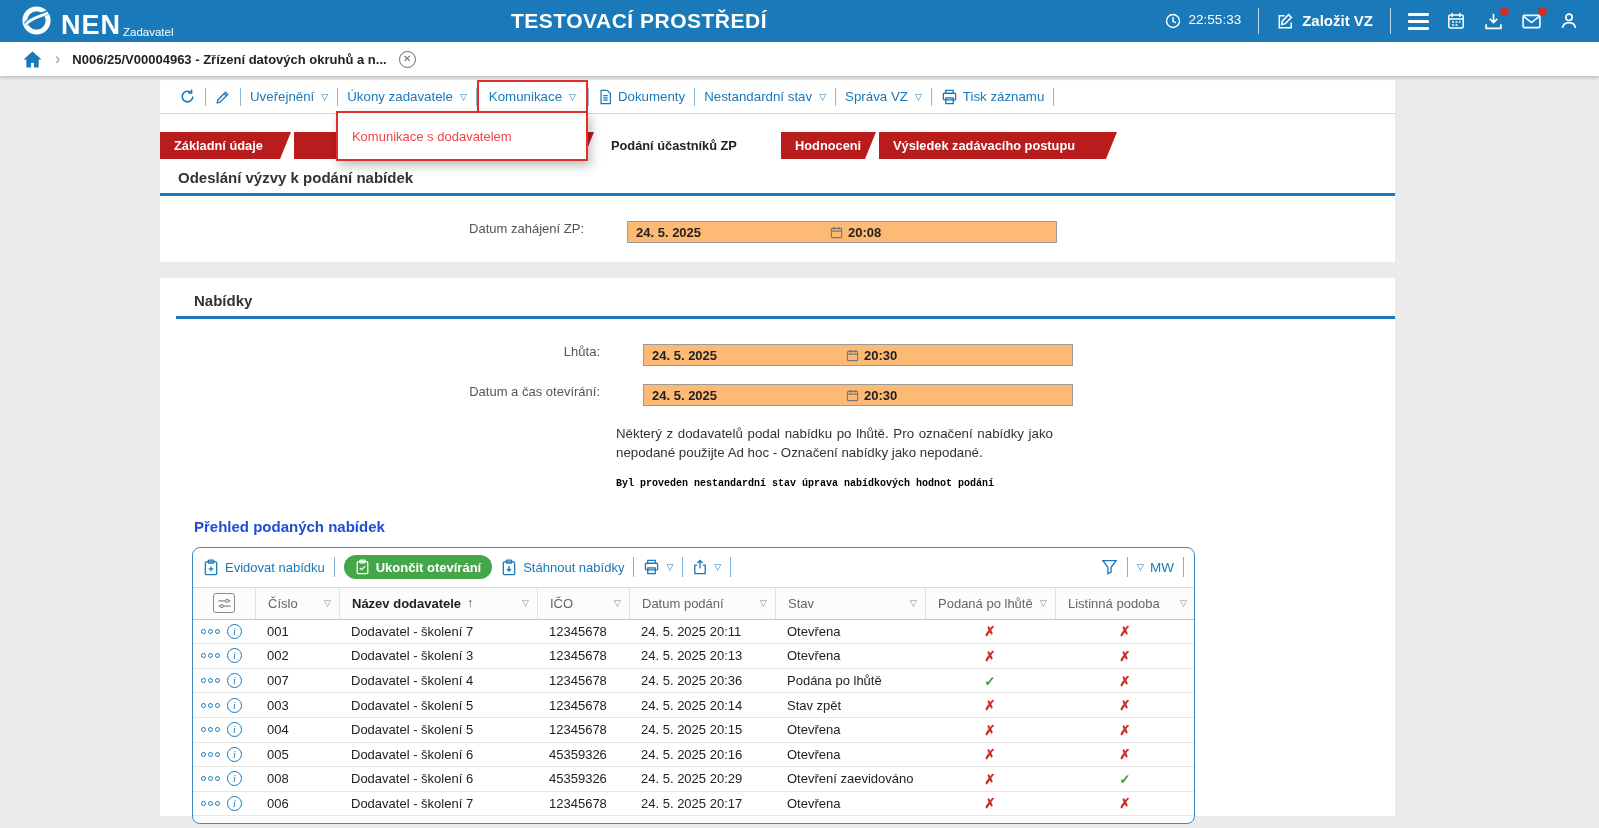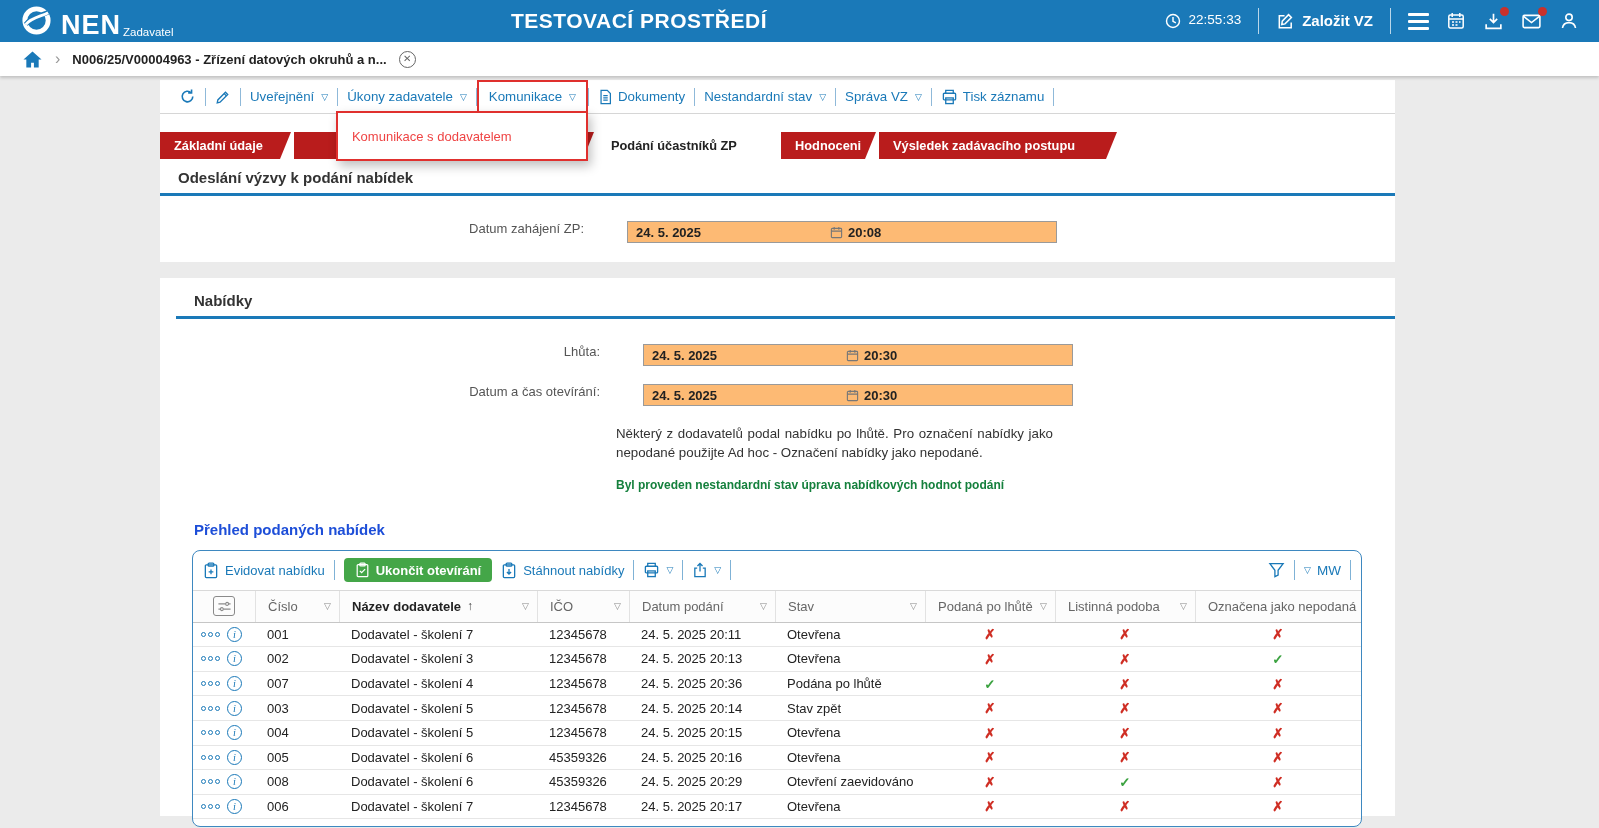--- a/index.html
+++ b/index.html
@@ -59,29 +59,29 @@
   
   .sec-head{margin-top:10px;padding:0 0 7px 18px;font-size:15px;font-weight:bold;color:#333;border-bottom:3px solid #1a79b8;}
   .card2 .sec-head{margin-top:14px;}
   .field-row{display:flex;align-items:flex-start;margin-top:25px;gap:35px;}
   .field-row.tight{margin-top:18px;}
   .f-label{width:432px;text-align:right;color:#555;font-size:13px;padding-right:8px;white-space:nowrap;}
   .f-control{width:430px;height:22px;background:#fdba74;border:1px solid #9a9a9a;display:flex;align-items:center;font-size:13px;font-weight:bold;color:#222;cursor:default;}
   .f-date{padding-left:8px;width:202px;}
   .f-cal{color:#777;margin-right:5px;}
   .note{margin:18px 0 0 440px;width:437px;text-align:justify;font-size:13.3px;color:#333;line-height:1.45;}
-  .warn{margin:15px 0 0 440px;font-size:12px;font-weight:bold;color:#15803d;}
+  .warn{margin:15px 0 0 440px;font-size:10px;font-weight:bold;color:#000000;font-family:Liberation Mono, monospace;}
   .tbl-title{margin:29px 0 0 18px;font-size:15px;font-weight:bold;color:#1d4ed8;}
 
   
-  .panel{margin:12px 0 0 16px;width:1170px;height:277px;border:1px solid #3e88c0;border-radius:8px;background:#fff;overflow:hidden;}
+  .panel{margin:12px 0 0 16px;width:1003px;height:277px;border:1px solid #3e88c0;border-radius:8px;background:#fff;overflow:hidden;}
   .ptoolbar{height:39px;display:flex;align-items:center;padding:0 10px;gap:9px;}
   .p-divider{width:1px;height:20px;background:#7fb2d6;}
   .plink{display:flex;align-items:center;gap:6px;color:#1a79b8;font-size:13px;cursor:pointer;white-space:nowrap;}
-  .pbtn-green{display:flex;align-items:center;gap:6px;background:#44a648;color:#fff;font-size:13px;font-weight:bold;border-radius:4px;padding:4px 11px;border:none;cursor:pointer;white-space:nowrap;}
+  .pbtn-green{display:flex;align-items:center;gap:6px;background:#44a648;color:#fff;font-size:13px;font-weight:bold;border-radius:12px;padding:4px 11px;border:none;cursor:pointer;white-space:nowrap;}
   .pcaret{color:#1a79b8;font-size:9px;}
   .p-right{margin-left:auto;display:flex;align-items:center;gap:9px;}
   .mw{color:#1a79b8;font-size:13.5px;}
 
   .grid-head{display:grid;grid-template-columns:62px 84px 198px 92px 146px 150px 130px 140px 1fr;height:33px;border-top:1px solid #d9d9d9;border-bottom:1px solid #c6c6c6;background:#fcfcfc;}
   .h-cell{display:flex;align-items:center;justify-content:space-between;height:100%;padding:0 8px 0 12px;border-left:1px solid #e2e2e2;color:#666;font-size:13px;white-space:nowrap;overflow:hidden;cursor:pointer;}
   .h-cell:first-child{border-left:none;justify-content:center;padding:0;}
   .h-cell .h-label{display:flex;align-items:center;gap:6px;}
   .h-cell.sorted .h-name{color:#222;font-weight:bold;}
   .h-sort{color:#444;font-size:12px;}

